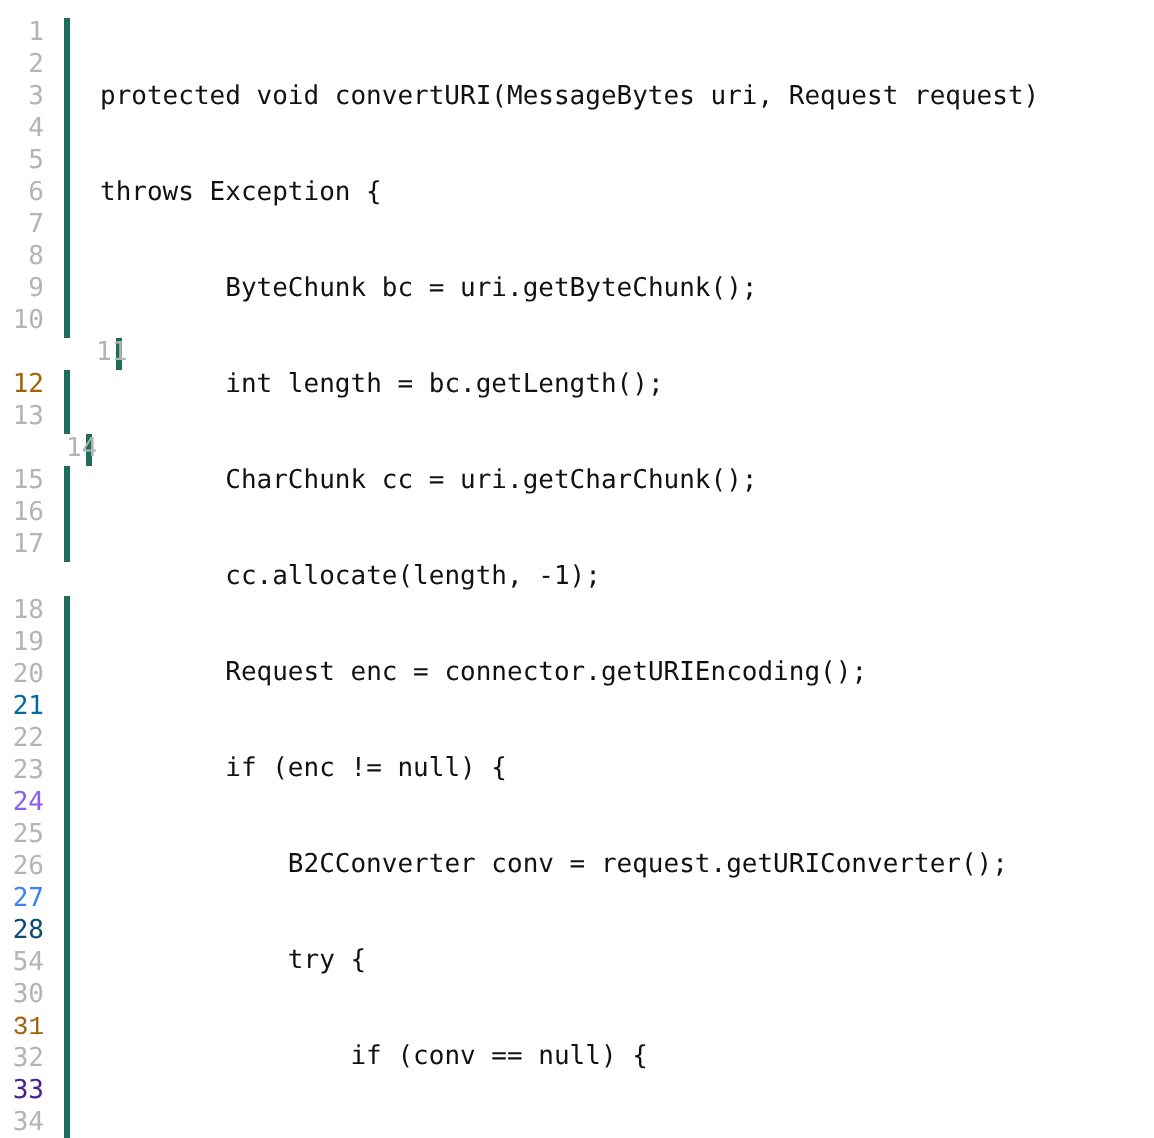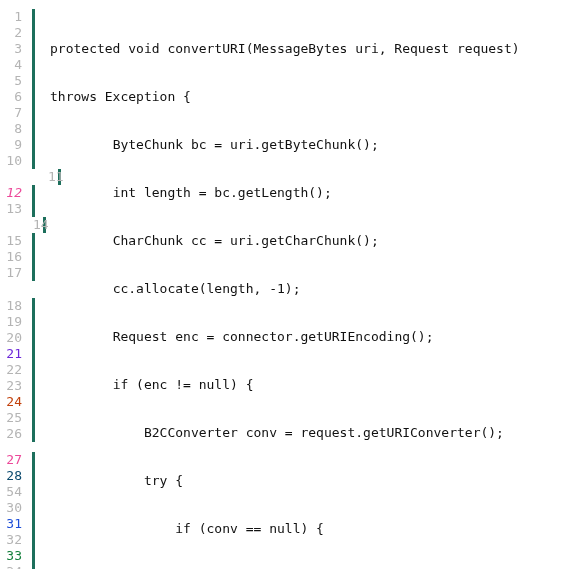--- a/index.html
+++ b/index.html
@@ -94,42 +94,42 @@
         <span class="ln" style="color: rgb(180, 180, 180); border-right-color: rgb(29, 111, 92);">2</span>
         <span class="ln" style="color: rgb(180, 180, 180); border-right-color: rgb(29, 111, 92);">3</span>
         <span class="ln" style="color: rgb(180, 180, 180); border-right-color: rgb(29, 111, 92);">4</span>
         <span class="ln" style="color: rgb(180, 180, 180); border-right-color: rgb(29, 111, 92);">5</span>
         <span class="ln" style="color: rgb(180, 180, 180); border-right-color: rgb(29, 111, 92);">6</span>
         <span class="ln" style="color: rgb(180, 180, 180); border-right-color: rgb(29, 111, 92);">7</span>
         <span class="ln" style="color: rgb(180, 180, 180); border-right-color: rgb(29, 111, 92);">8</span>
         <span class="ln" style="color: rgb(180, 180, 180); border-right-color: rgb(29, 111, 92);">9</span>
         <span class="ln" style="color: rgb(180, 180, 180); border-right-color: rgb(29, 111, 92);">10</span>
         <span class="ln" style="color: rgb(180, 180, 180); border-right-color: rgb(29, 111, 92); padding-left: 48px;">11</span>
-        <span class="ln" style="color: #ec4899; border-right-color: rgb(29, 111, 92); font-style: italic;">12</span>
+        <span class="ln" style="color: #a16207; border-right-color: rgb(29, 111, 92);">12</span>
         <span class="ln" style="color: rgb(180, 180, 180); border-right-color: rgb(29, 111, 92);">13</span>
         <span class="ln" style="color: rgb(180, 180, 180); border-right-color: rgb(29, 111, 92); margin-left: 33px;">14</span>
         <span class="ln" style="color: rgb(180, 180, 180); border-right-color: rgb(29, 111, 92);">15</span>
         <span class="ln" style="color: rgb(180, 180, 180); border-right-color: rgb(29, 111, 92);">16</span>
         <span class="ln" style="color: rgb(180, 180, 180); border-right-color: rgb(29, 111, 92);">17</span>
         <span class="ln" style="color: rgb(180, 180, 180); border-right-color: rgb(29, 111, 92); margin-top: 17px;">18</span>
         <span class="ln" style="color: rgb(180, 180, 180); border-right-color: rgb(29, 111, 92);">19</span>
         <span class="ln" style="color: rgb(180, 180, 180); border-right-color: rgb(29, 111, 92);">20</span>
-        <span class="ln" style="color: #6d28d9; border-right-color: rgb(29, 111, 92);">21</span>
+        <span class="ln" style="color: #0369a1; border-right-color: rgb(29, 111, 92);">21</span>
         <span class="ln" style="color: rgb(180, 180, 180); border-right-color: rgb(29, 111, 92);">22</span>
         <span class="ln" style="color: rgb(180, 180, 180); border-right-color: rgb(29, 111, 92);">23</span>
-        <span class="ln" style="color: #c2410c; border-right-color: rgb(29, 111, 92);">24</span>
+        <span class="ln" style="color: #8b5cf6; border-right-color: rgb(29, 111, 92);">24</span>
         <span class="ln" style="color: rgb(180, 180, 180); border-right-color: rgb(29, 111, 92);">25</span>
         <span class="ln" style="color: rgb(180, 180, 180); border-right-color: rgb(29, 111, 92);">26</span>
-        <span class="ln" style="color: #ec4899; border-right-color: rgb(29, 111, 92); margin-top: 10px;">27</span>
+        <span class="ln" style="color: #3b82f6; border-right-color: rgb(29, 111, 92);">27</span>
         <span class="ln" style="color: #0c4a6e; border-right-color: rgb(29, 111, 92);">28</span>
         <span class="ln" style="color: rgb(180, 180, 180); border-right-color: rgb(29, 111, 92);">54</span>
         <span class="ln" style="color: rgb(180, 180, 180); border-right-color: rgb(29, 111, 92);">30</span>
-        <span class="ln" style="color: #1d4ed8; border-right-color: rgb(29, 111, 92);">31</span>
+        <span class="ln" style="color: #a16207; border-right-color: rgb(29, 111, 92); font-family: Liberation Mono, monospace;">31</span>
         <span class="ln" style="color: rgb(180, 180, 180); border-right-color: rgb(29, 111, 92);">32</span>
-        <span class="ln" style="color: #15803d; border-right-color: rgb(29, 111, 92);">33</span>
+        <span class="ln" style="color: #4c1d95; border-right-color: rgb(29, 111, 92);">33</span>
         <span class="ln" style="color: rgb(180, 180, 180); border-right-color: rgb(29, 111, 92);">34</span>
       </td>
       <td class="code-cell">
         <code class="code-body" style="color: rgb(17, 17, 17);">
           <span class="srcline">protected void convertURI(MessageBytes uri, Request request)</span>
           <span class="srcline">throws Exception {</span>
           <span class="srcline">        ByteChunk bc = uri.getByteChunk();</span>
           <span class="srcline">        int length = bc.getLength();</span>
           <span class="srcline">        CharChunk cc = uri.getCharChunk();</span>
           <span class="srcline">        cc.allocate(length, -1);</span>

